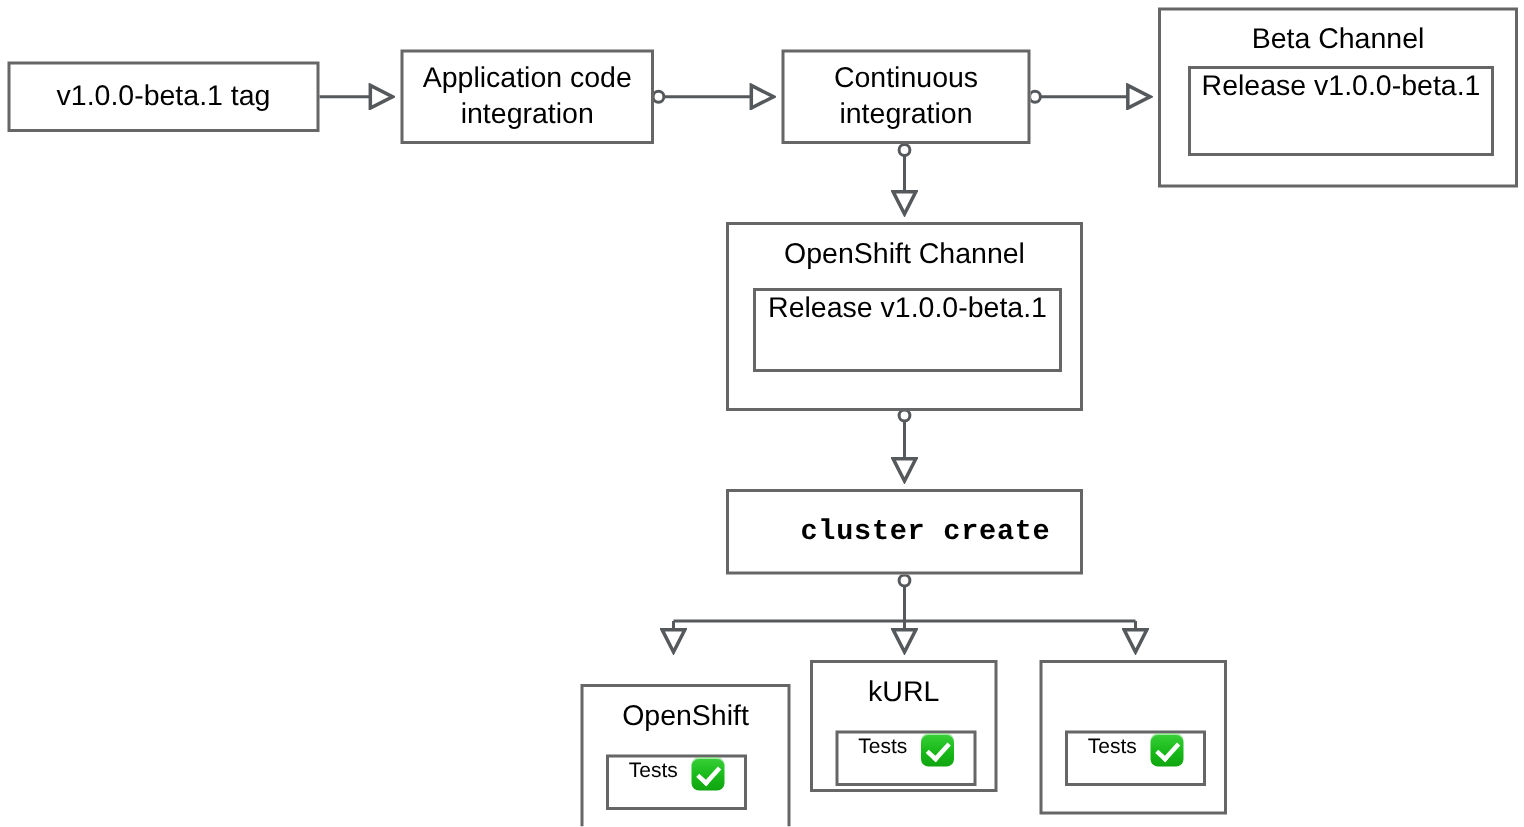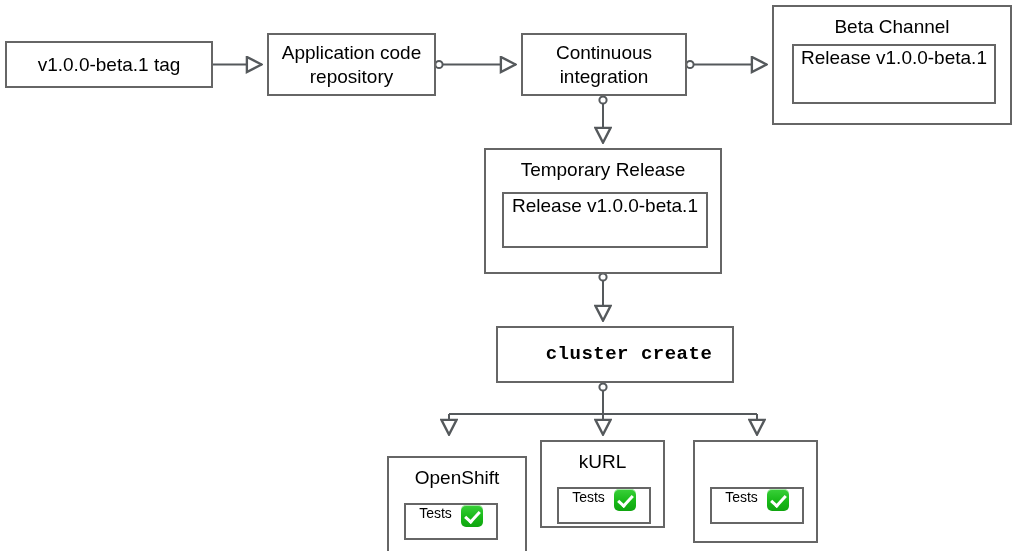--- a/index.html
+++ b/index.html
@@ -134,42 +134,42 @@
       <path d="M 603 414 L 603 435" marker-end="url(#arrowOpen)"></path>
       <path d="M 757 414 L 757 435" marker-end="url(#arrowOpen)"></path>
     </g>
   </svg>
 
   <div class="node" style="left:5px; top:41px; width:208px; height:47px;">
     <span>v1.0.0-beta.1 tag</span>
   </div>
 
   <div class="node" style="left:267px; top:33px; width:169px; height:63px;">
-    <span>Application code repository</span>
+    <span>Application code integration</span>
   </div>
 
   <div class="node" style="left:521px; top:33px; width:166px; height:63px;align-items:center;">
     <span>Continuous integration</span>
   </div>
 
   <div class="node container" style="left:772px; top:5px; width:240px; height:120px;">
     <div class="container-title">Beta Channel</div>
     <div class="inner" style="left:18px; top:37px; width:204px; height:60px;">
       <span>Release v1.0.0-beta.1</span>
     </div>
   </div>
 
   <div class="node container" style="left:484px; top:148px; width:238px; height:126px;">
-    <div class="container-title">Temporary Release</div>
+    <div class="container-title">OpenShift Channel</div>
     <div class="inner" style="left:16px; top:42px; width:206px; height:56px;">
       <span>Release v1.0.0-beta.1</span>
     </div>
   </div>
 
-  <div class="node" style="left:496px; top:326px; width:238px; height:57px;padding-left:28px;">
+  <div class="node" style="left:484px; top:326px; width:238px; height:57px;padding-left:28px;">
     <span class="mono">cluster create</span>
   </div>
 
   <div class="node container" style="left:387px; top:456px; width:140px; height:103px;">
     <div class="container-title">OpenShift</div>
     <div class="inner tests-inner" style="left:15px; top:45px; width:94px; height:37px;">
       <span class="tests-label">Tests</span>
       <span class="check-icon"></span>
     </div>
   </div>

